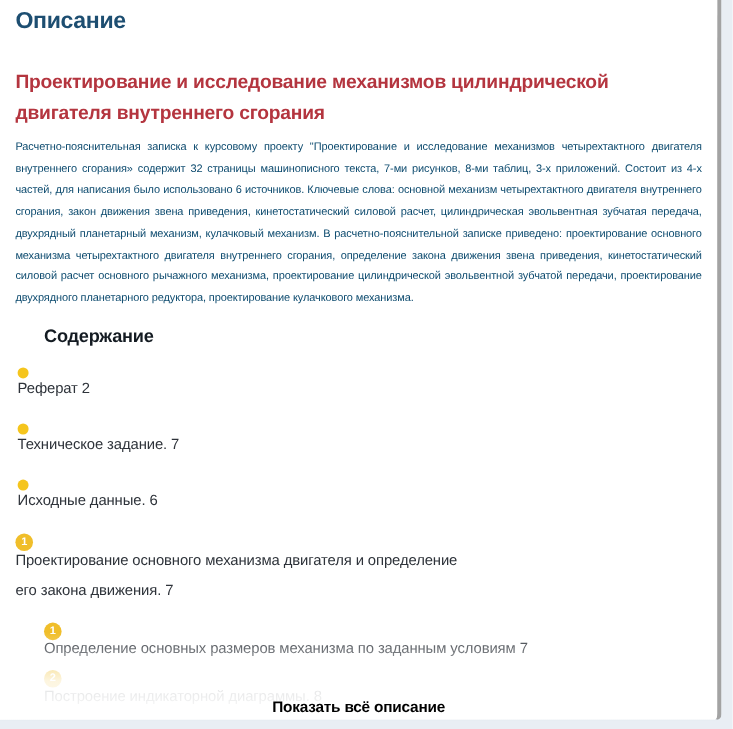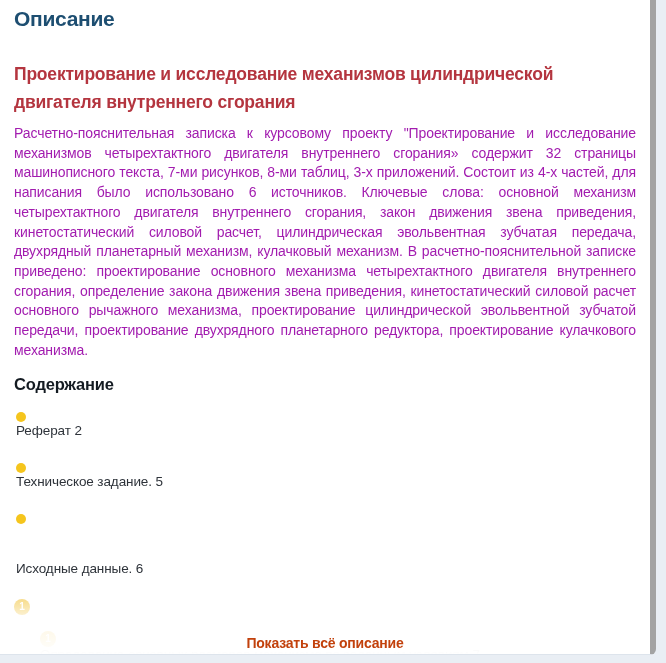--- a/index.html
+++ b/index.html
@@ -7,21 +7,21 @@
   body {
     background:#e9eef4;
     font-family:"Liberation Sans", sans-serif;
     overflow:hidden;
   }
   .card {
     position:relative;
     width:656px;
     height:655px;
     background:#ffffff;
-    border-right:6px solid #a3a3a3;
+    border-right:4px solid #a3a3a3;
     border-bottom:1px solid #dde4ec;
     border-radius:0 0 6px 0;
     padding:6px 14px 0 14px;
     overflow:hidden;
   }
   .section-title {
     font-size:21px;
     font-weight:bold;
     letter-spacing:-0.3px;
     color:#1d4e71;
@@ -39,27 +39,27 @@
   .sub-heading {
     margin-top:12px;
     font-size:16.5px;
     font-weight:bold;
     letter-spacing:-0.2px;
     color:#141b22;
     line-height:20px;
   }
   .abstract-text {
     margin-top:8px;
-    font-size:14px;
+    font-size:10px;
     line-height:19.7px;
-    color:#a21caf;
+    color:#0c4a6e;
     text-align:justify;
     letter-spacing:-0.1px;
   }
-  .toc-heading { margin-top:14px; }
+  .toc-heading { margin-top:14px;margin-left:26px; }
   .toc-list {
     margin-top:16px;
     list-style:none;
   }
   .toc-item {
     display:flex;
     align-items:flex-start;
     margin-bottom:17px;
     font-size:13.5px;
     color:#2e333a;
@@ -102,21 +102,21 @@
     position:absolute;
     left:0; right:0;
     bottom:2px;
     text-align:center;
   }
   .show-all-link {
     display:inline-block;
     font-size:14px;
     font-weight:bold;
     letter-spacing:-0.2px;
-    color:#c2410c;
+    color:#000000;
     text-decoration:none;
     cursor:pointer;
   }
 </style>
 </head>
 <body>
 
 <div class="card">
 
   <h2 class="section-title">Описание</h2>
@@ -128,28 +128,30 @@
 
   <h4 class="sub-heading toc-heading">Содержание</h4>
 
   <ul class="toc-list" id="toc-list">
       <li class="toc-item level1 bullet-item" style="opacity: 1;">
         <span class="dot"></span>
         <span class="label">Реферат 2</span>
       </li>
       <li class="toc-item level1 bullet-item" style="opacity: 1;">
         <span class="dot"></span>
-        <span class="label">Техническое задание. 5</span>
+        <span class="label">Техническое задание. 7</span>
       </li>
-      <li class="toc-item level1 bullet-item" style="opacity: 1; gap: 36px;">
+      <li class="toc-item level1 bullet-item" style="opacity: 1;">
         <span class="dot"></span>
         <span class="label">Исходные данные. 6</span>
       </li>
       <li class="toc-item level1" style="opacity: 1;">
         <span class="num-badge">1</span>
+        <span class="label">Проектирование основного механизма двигателя и определение
+его закона движения. 7</span>
       </li>
       <li class="toc-item level2" style="opacity: 1;">
         <span class="num-badge">1</span>
         <span class="label">Определение основных размеров механизма по заданным условиям 7</span>
       </li>
       <li class="toc-item level2" style="opacity: 1;">
         <span class="num-badge">2</span>
         <span class="label">Построение индикаторной диаграммы. 8</span>
       </li>
     </ul>

